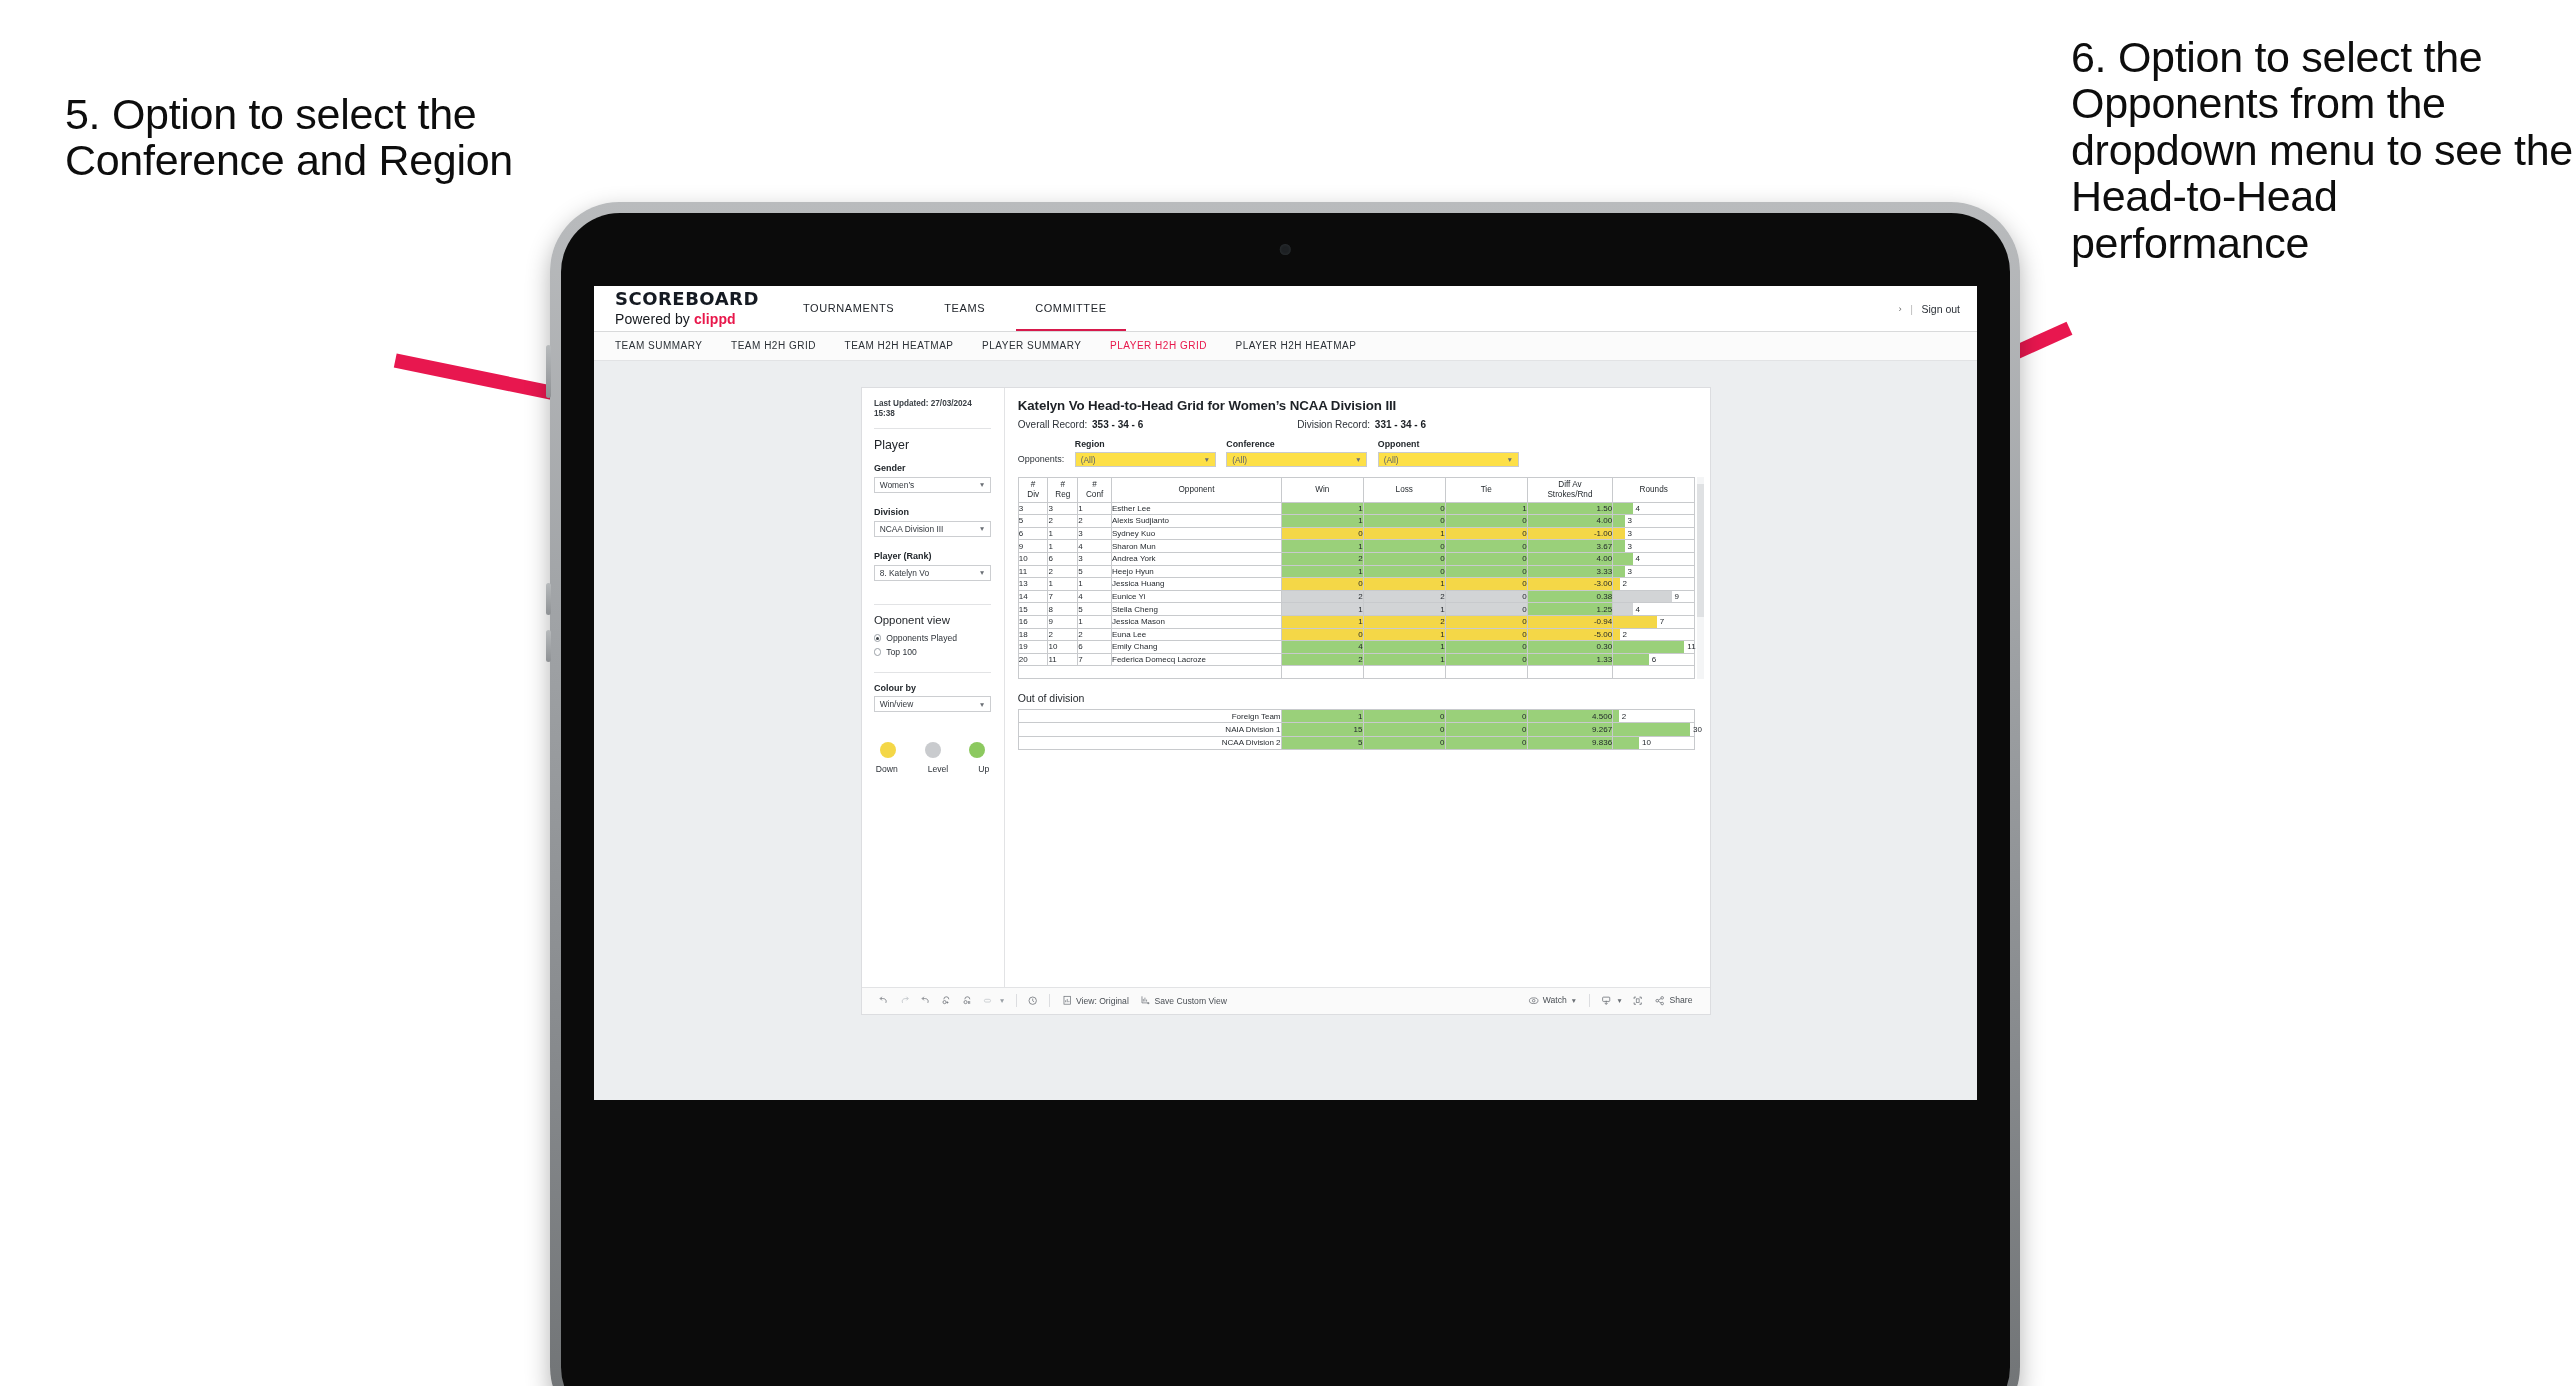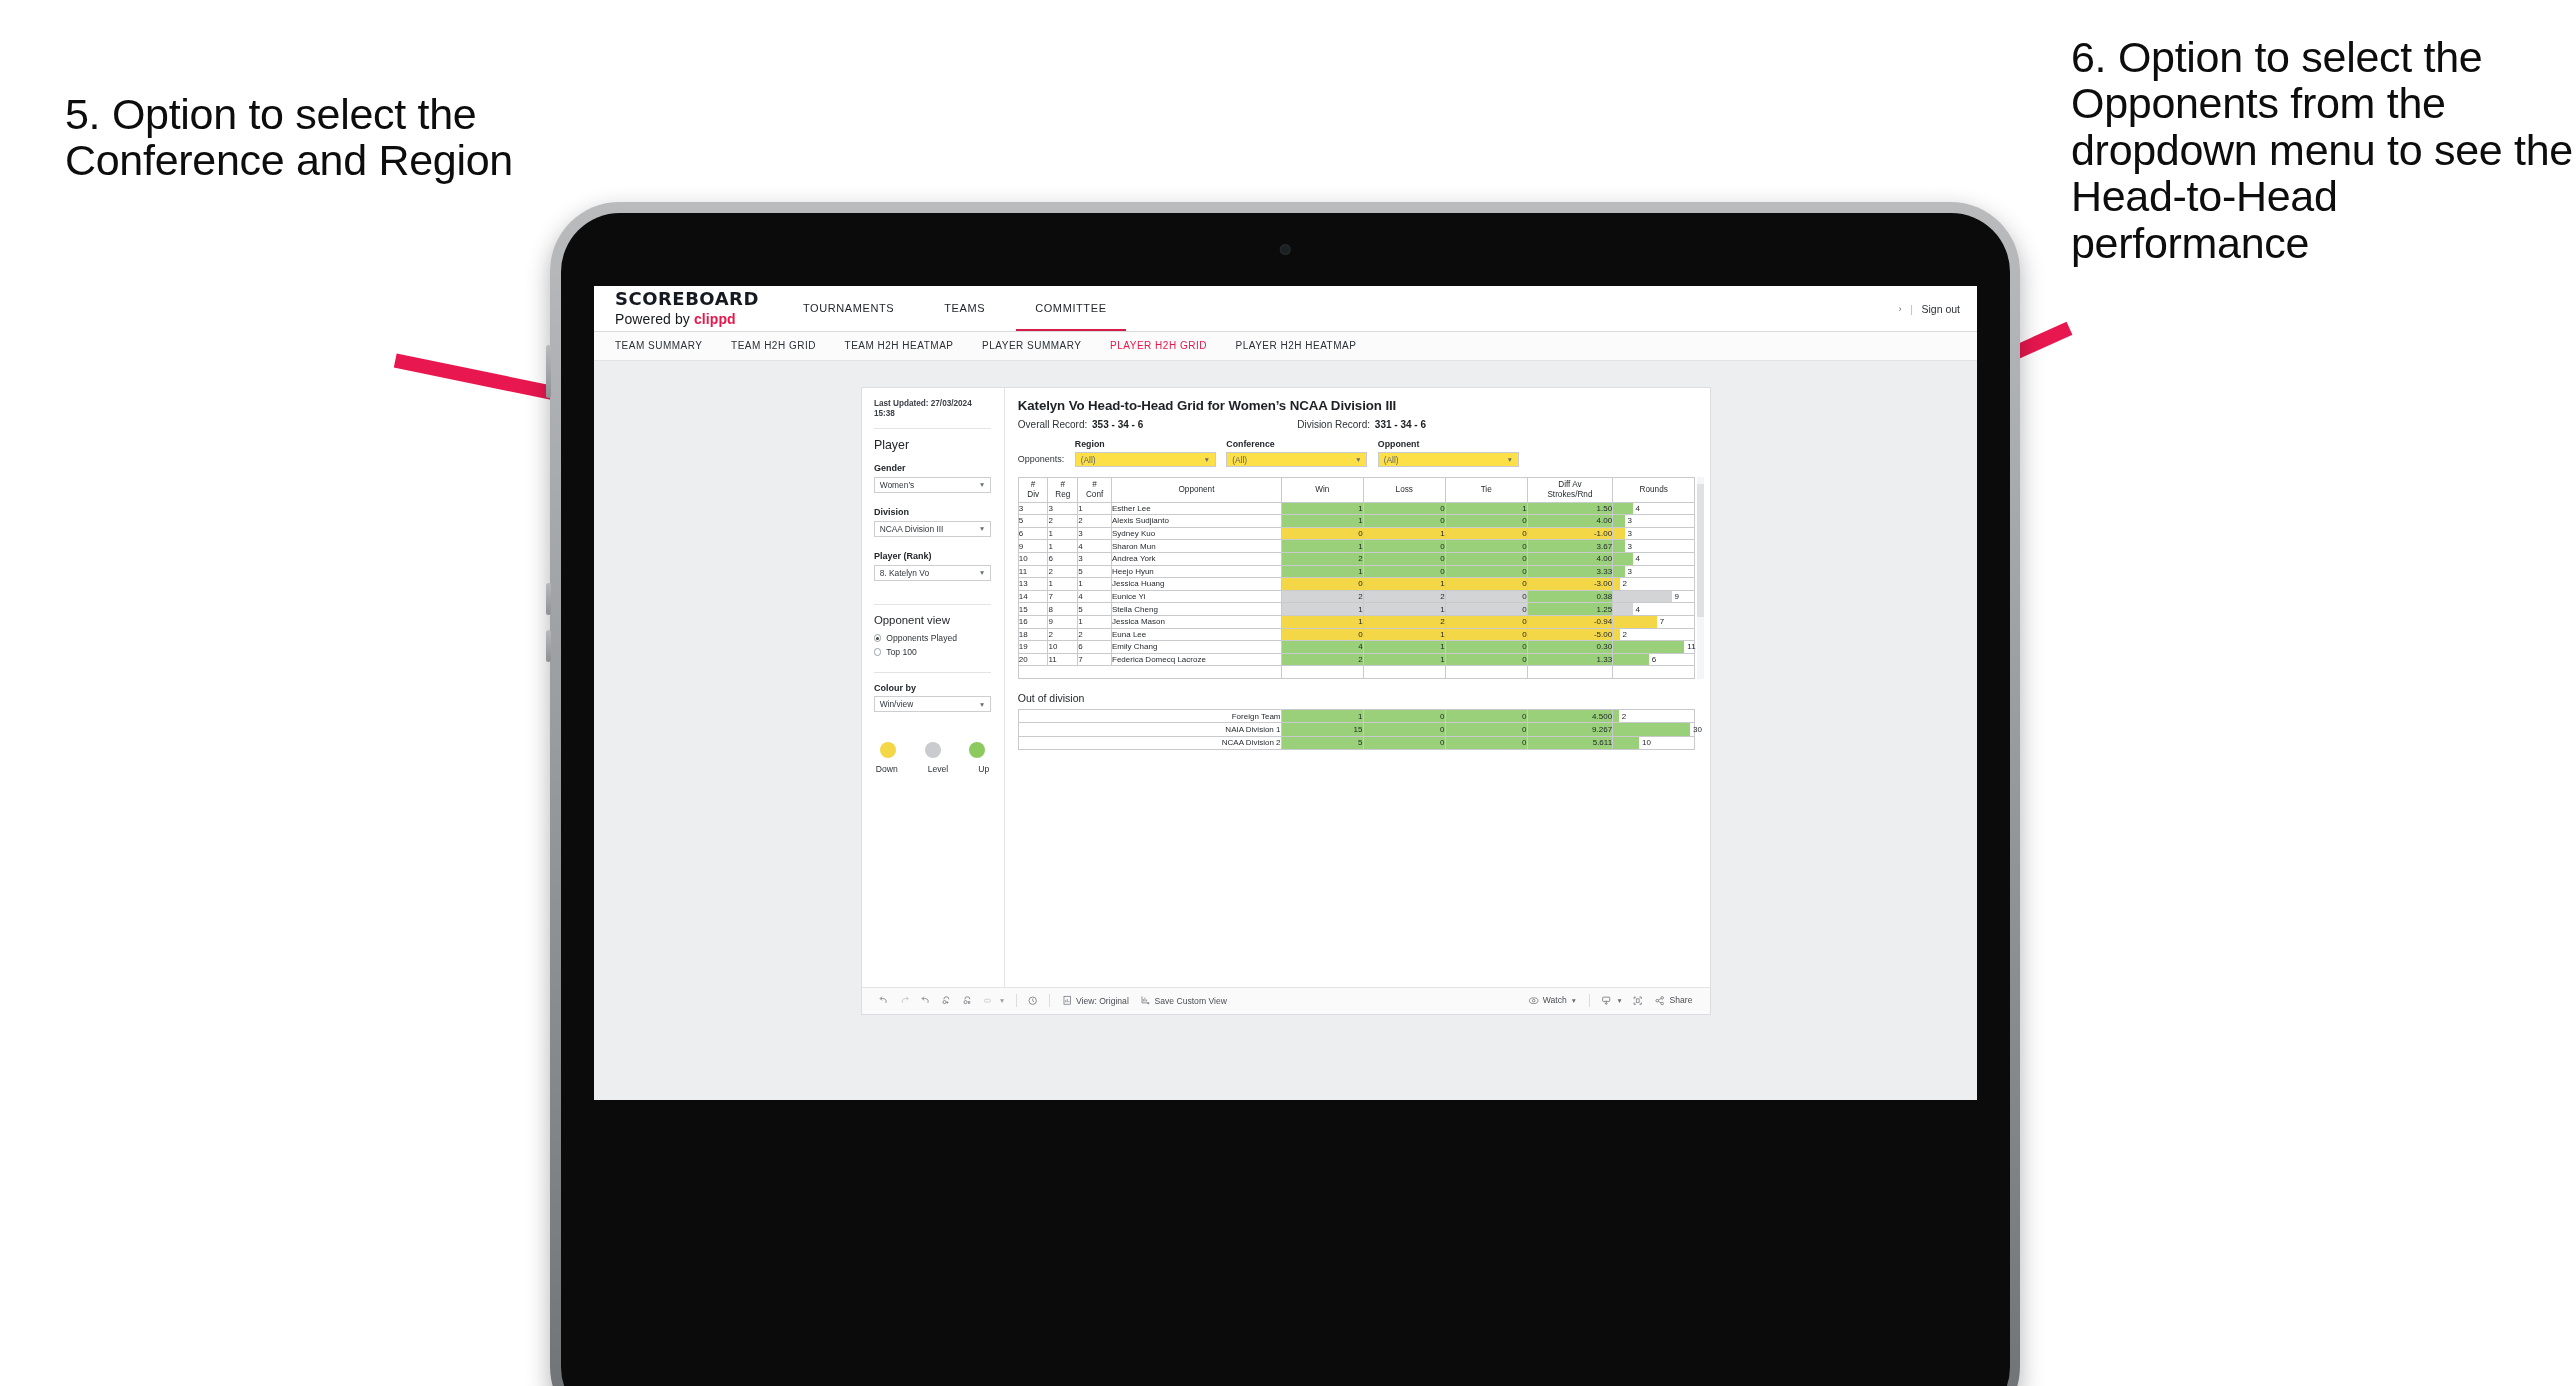--- a/index.html
+++ b/index.html
@@ -611,21 +611,21 @@
                       <td class="rounds-cell">
                         <span class="rounds-bar" style="width:95%;background:#9ad07a"></span>
                         <span class="rounds-val" style="margin-left:95%">30</span>
                       </td>
                     </tr>
                     <tr>
                       <td class="ood-name">NCAA Division 2</td>
                       <td class="num cell-g">5</td>
                       <td class="num cell-g">0</td>
                       <td class="num cell-g">0</td>
-                      <td class="num cell-g">5.611</td>
+                      <td class="num cell-g">9.836</td>
                       <td class="rounds-cell">
                         <span class="rounds-bar" style="width:32%;background:#9ad07a"></span>
                         <span class="rounds-val" style="margin-left:32%">10</span>
                       </td>
                     </tr>
                   </tbody>
               </table>
             </div>
           </div>
 

